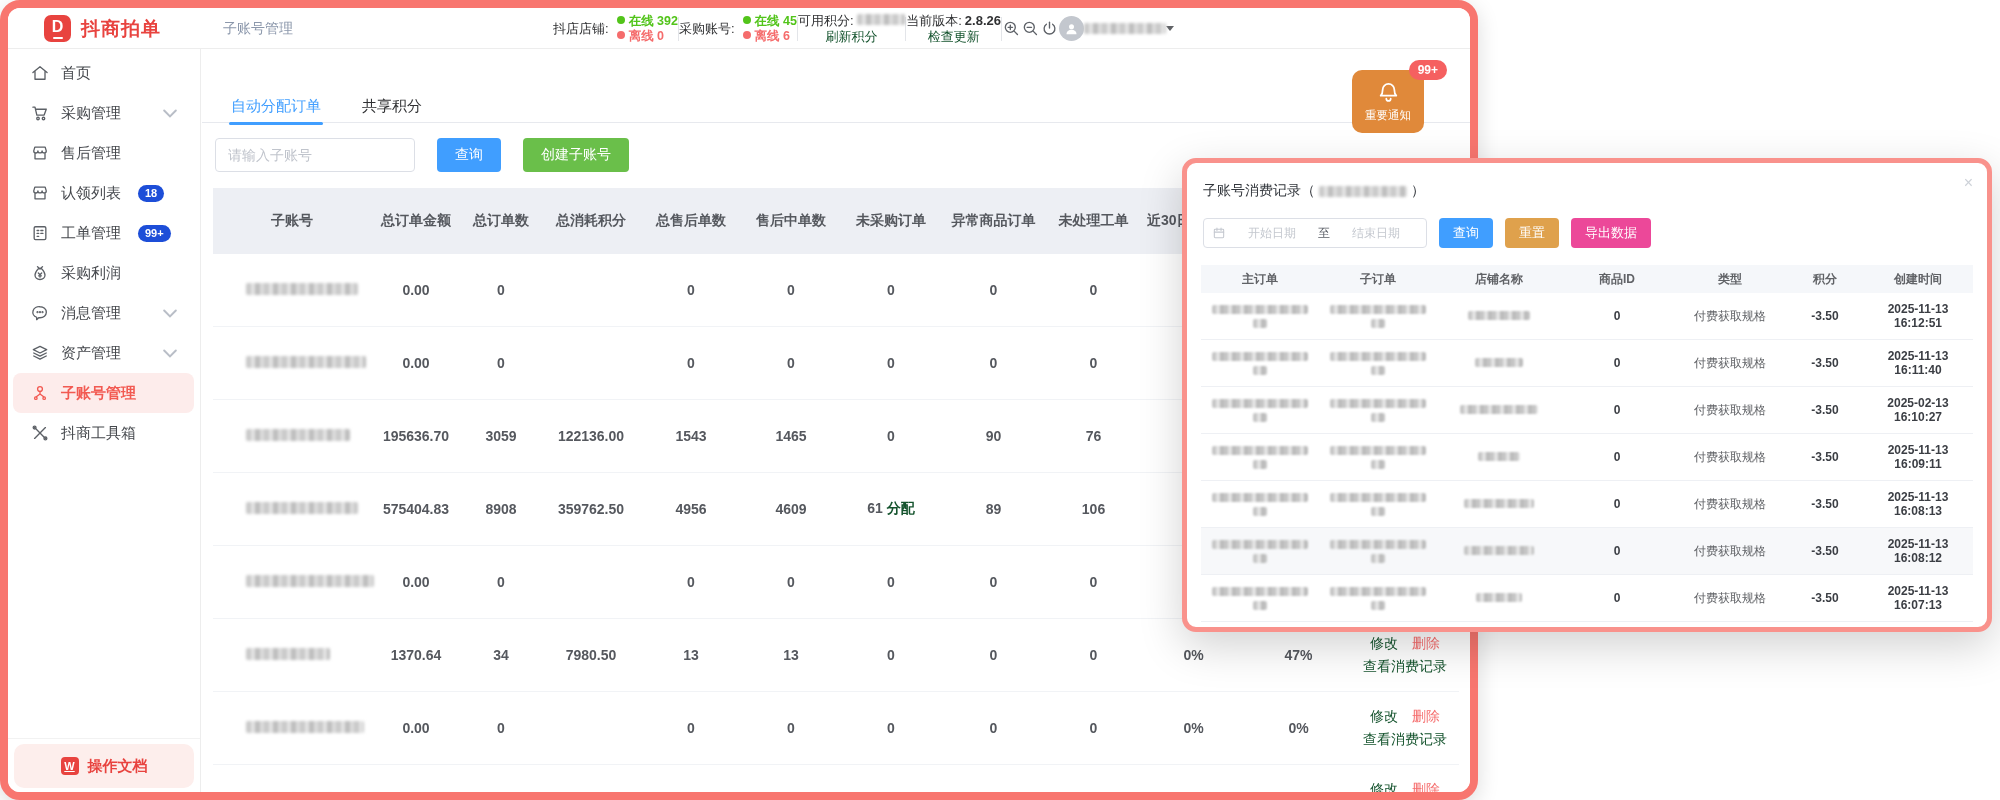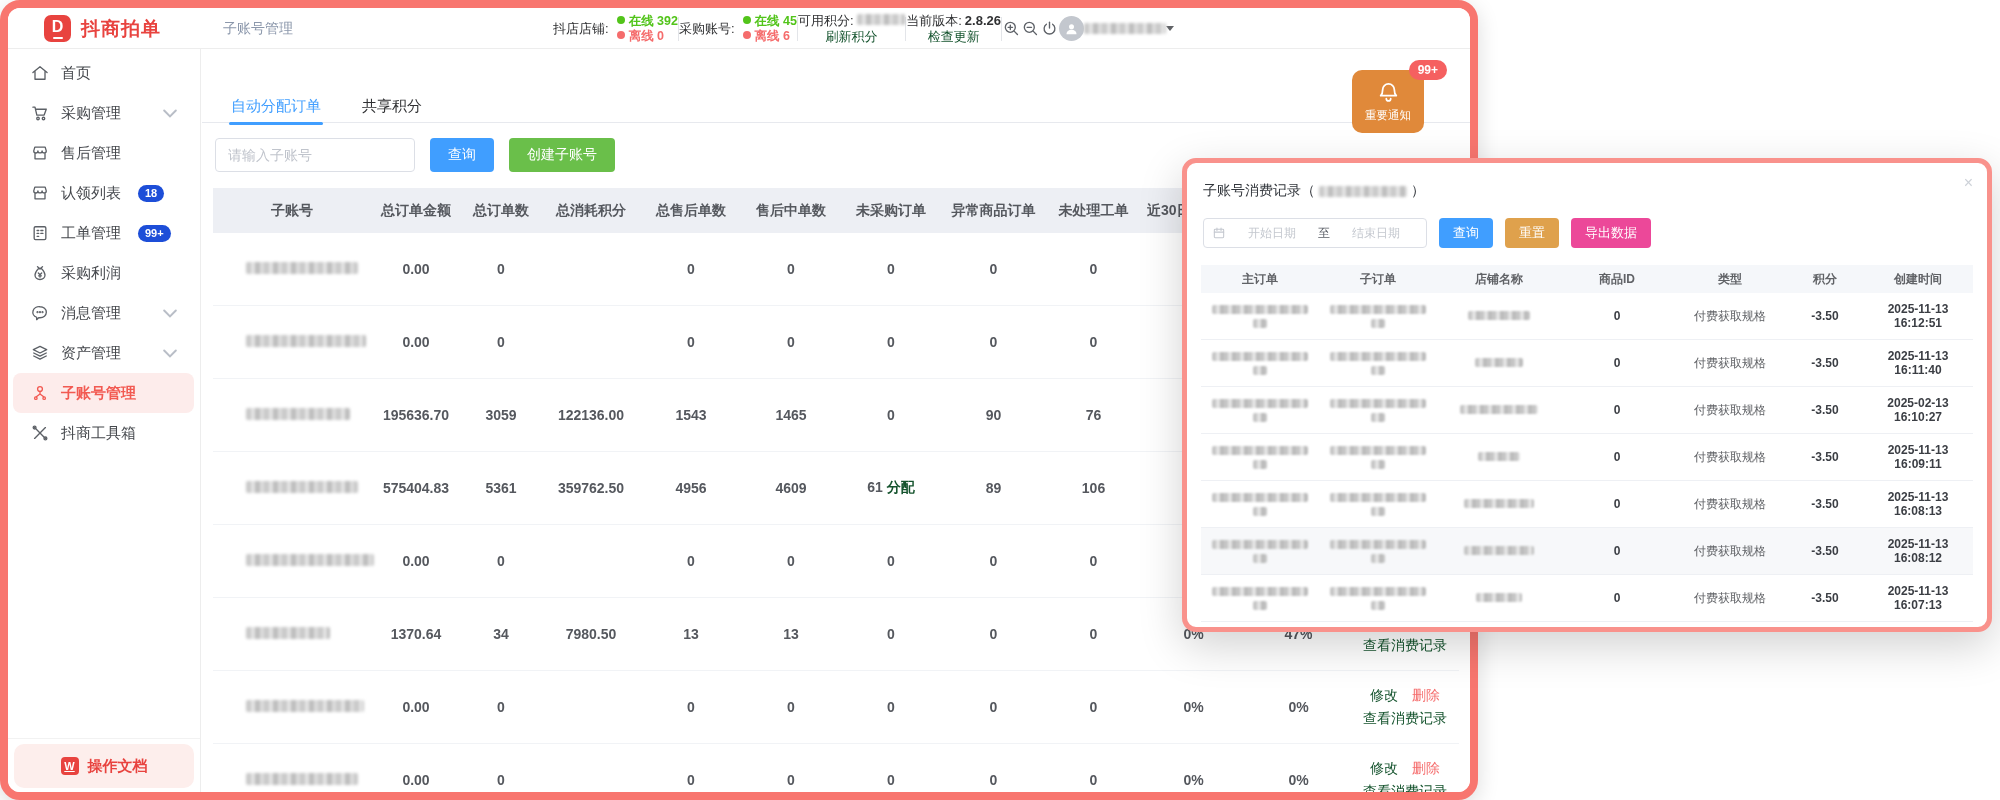--- a/index.html
+++ b/index.html
@@ -59,31 +59,31 @@
   .doc-ico { width:18px; height:18px; background:#e8433f; border-radius:4px; color:#fff; font-size:11px;
              font-weight:bold; display:flex; align-items:center; justify-content:center; text-decoration:underline; }
   .doc-btn span.txt { color:#e8433f; font-size:15px; font-weight:600; }
 
   
   .main { position:absolute; left:194px; top:41px; width:1268px; height:743px; background:#fff; }
   .tabs { position:absolute; left:0; top:44px; width:100%; height:30px; border-bottom:1px solid #e7e9ee; display:flex; padding-left:27px; gap:37px; }
   .tab { font-size:15px; color:#303133; line-height:26px; position:relative; cursor:pointer; padding:0 2px; }
   .tab.active { color:#409eff; font-weight:500; }
   .tab.active::after { content:""; position:absolute; left:0; right:0; bottom:-3px; height:3px; background:#409eff; border-radius:2px; }
-  .controls { position:absolute; left:13px; top:89px; height:34px; display:flex; gap:15px; }
+  .controls { position:absolute; left:13px; top:89px; height:34px; display:flex; gap:22px; }
   .search-input { width:200px; height:34px; border:1px solid #dcdfe6; border-radius:4px; padding:0 12px; font-size:14px; color:#333; outline:none; }
   .search-input::placeholder { color:#c0c4cc; }
   .btn { border:none; border-radius:4px; color:#fff; font-size:14px; cursor:pointer; padding:0 18px; height:34px; font-family:inherit; }
   .btn-blue { background:#409eff; }
   .btn-green { background:#6abf4a; }
 
   
   .mtable { position:absolute; left:11px; top:139px; width:1246px; }
   .mt-row { display:grid; grid-template-columns:158px 90px 80px 100px 100px 100px 100px 105px 95px 105px 105px 1fr; align-items:center; }
-  .mt-head { background:#edeff4; height:45px; font-size:14px; font-weight:600; color:#2f3338; }
+  .mt-head { background:#edeff4; height:66px; font-size:14px; font-weight:600; color:#2f3338; }
   .mt-head .mt-cell { text-align:center; }
   .mt-head .h-left { text-align:left; padding-left:6px; }
   .mt-body .mt-row { height:73px; border-bottom:1px solid #f1f3f6; }
   .mt-cell { text-align:center; font-size:14px; color:#55585e; }
   .mt-num { font-weight:700; }
   .mt-acct { text-align:left; padding-left:33px; }
   .mt-actions { display:flex; flex-direction:column; gap:5px; align-items:center; font-size:14px; }
   .act-line { display:flex; gap:14px; }
 
   
@@ -372,21 +372,21 @@
                 <div class="act-line">
                   <a class="lnk">修改</a>
                   <a class="lnk-red">删除</a>
                 </div>
                 <a class="lnk">查看消费记录</a>
               </div>
             </div>
             <div class="mt-row">
               <div class="mt-cell mt-acct"><span class="blur-chip" style="width: 112px;"></span></div>
               <div class="mt-cell mt-num">575404.83</div>
-              <div class="mt-cell mt-num">5361</div>
+              <div class="mt-cell mt-num">8908</div>
               <div class="mt-cell mt-num">359762.50</div>
               <div class="mt-cell mt-num">4956</div>
               <div class="mt-cell mt-num">4609</div>
               <div class="mt-cell mt-num"><span>61 </span><a class="lnk">分配</a></div>
               <div class="mt-cell mt-num">89</div>
               <div class="mt-cell mt-num">106</div>
               <div class="mt-cell mt-num">0%</div>
               <div class="mt-cell mt-num"></div>
               <div class="mt-cell mt-actions">
                 <div class="act-line">

